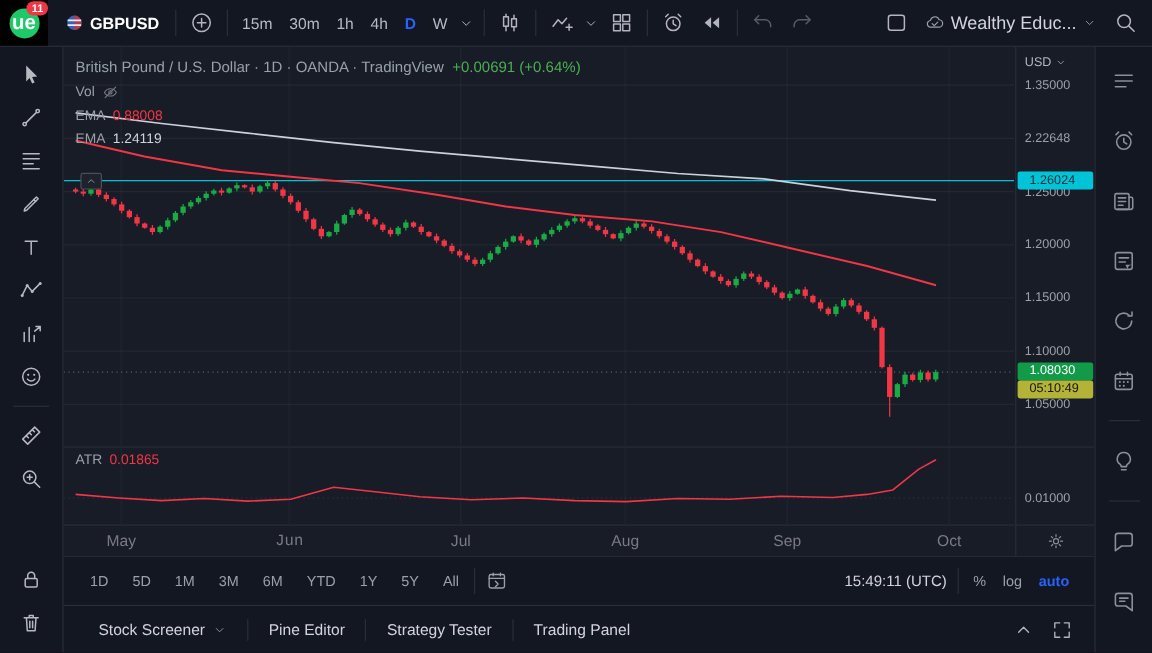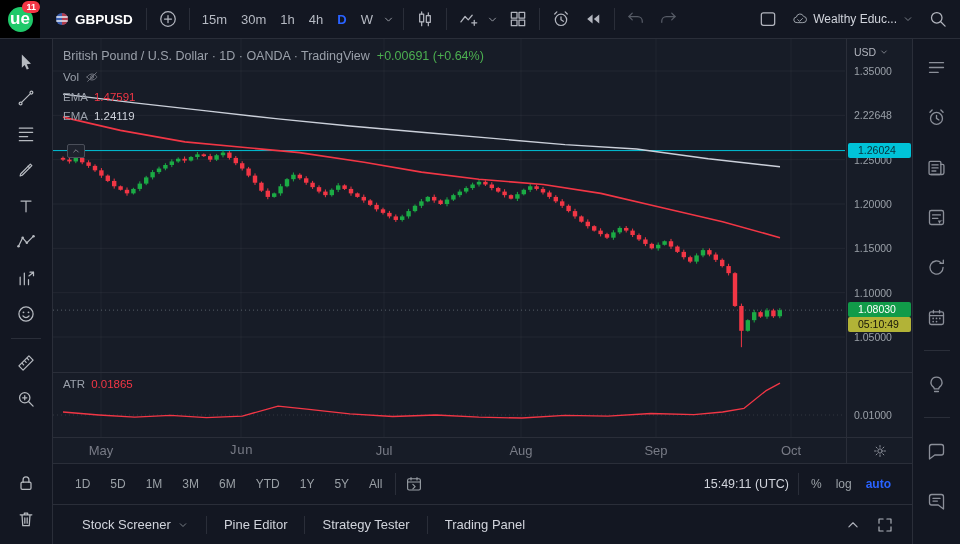--- a/index.html
+++ b/index.html
@@ -19,21 +19,21 @@
   .icon-btn{width:32px;height:28px;display:flex;align-items:center;justify-content:center;border-radius:4px;color:#b2b5be;cursor:pointer;flex:0 0 auto}
   .icon-btn svg{width:20px;height:20px}
   .icon-btn.sm{width:18px}
   .icon-btn.sm svg{width:13px;height:13px}
   .icon-btn.dim{color:#565b66}
   #tf-group{display:flex;align-items:center}
   .tf-btn{padding:0 7px;height:26px;display:flex;align-items:center;border-radius:4px;color:#b6bac3;font-size:13px;cursor:pointer}
   .tf-btn.active{color:#2962ff;font-weight:bold}
   .i18 svg{width:18px;height:18px}.i16 svg{width:16px;height:16px}.i14 svg{width:14px;height:14px}.i12 svg{width:12px;height:12px}.i10 svg{width:10px;height:10px}
   .i18,.i16,.i14,.i12,.i10{display:inline-flex;align-items:center;justify-content:center}
-  .layout-name{font-size:12px;color:#d1d4dc}
+  .layout-name{font-size:15px;color:#d1d4dc}
   
   #lrail{position:absolute;top:39px;left:0;bottom:0;width:53px;border-right:1px solid #2a2e39;background:#131722;display:flex;flex-direction:column;align-items:center;padding:6px 0 8px;gap:2px;z-index:5}
   .tool{width:34px;height:34px;border-radius:4px;display:flex;align-items:center;justify-content:center;color:#b6bac0;cursor:pointer;flex:0 0 auto}
   .tool svg{width:20px;height:20px}
   .group-sep{width:30px;height:1px;background:#2a2e39;margin:5px 0;flex:0 0 auto}
   .flex-fill{flex:1}
   
   #rrail{position:absolute;top:39px;right:0;bottom:0;width:48px;border-left:1px solid #2a2e39;background:#131722;display:flex;flex-direction:column;align-items:center;padding-top:11px;gap:16px;z-index:5}
   .rtool{width:34px;height:34px;border-radius:4px;display:flex;align-items:center;justify-content:center;color:#8b8f99;cursor:pointer;flex:0 0 auto}
   .rtool svg{width:21px;height:21px}
@@ -610,21 +610,21 @@
           <span class="i14">
               <svg viewBox="0 0 24 24" fill="none" stroke="currentColor" stroke-width="1.5" stroke-linecap="round" stroke-linejoin="round">
                 <path d="M3.5 12S6.5 6.8 12 6.8 20.5 12 20.5 12 17.5 17.2 12 17.2 3.5 12 3.5 12z"></path>
                 <circle cx="12" cy="12" r="2.4"></circle>
                 <path d="M4.5 19.5l15-15"></path>
               </svg>
             </span>
         </div>
         <div class="legend-row">
           <span>EMA</span>
-          <span class="v-red">1.47591</span>
+          <span class="v-red">0.88008</span>
         </div>
         <div class="legend-row">
           <span>EMA</span>
           <span class="v-white">1.24119</span>
         </div>
       </div>
       <div class="collapse">
         <span class="i10">
             <svg viewBox="0 0 24 24" fill="none" stroke="currentColor" stroke-width="1.5" stroke-linecap="round" stroke-linejoin="round">
               <path d="M6.5 14.5L12 9l5.5 5.5"></path>

